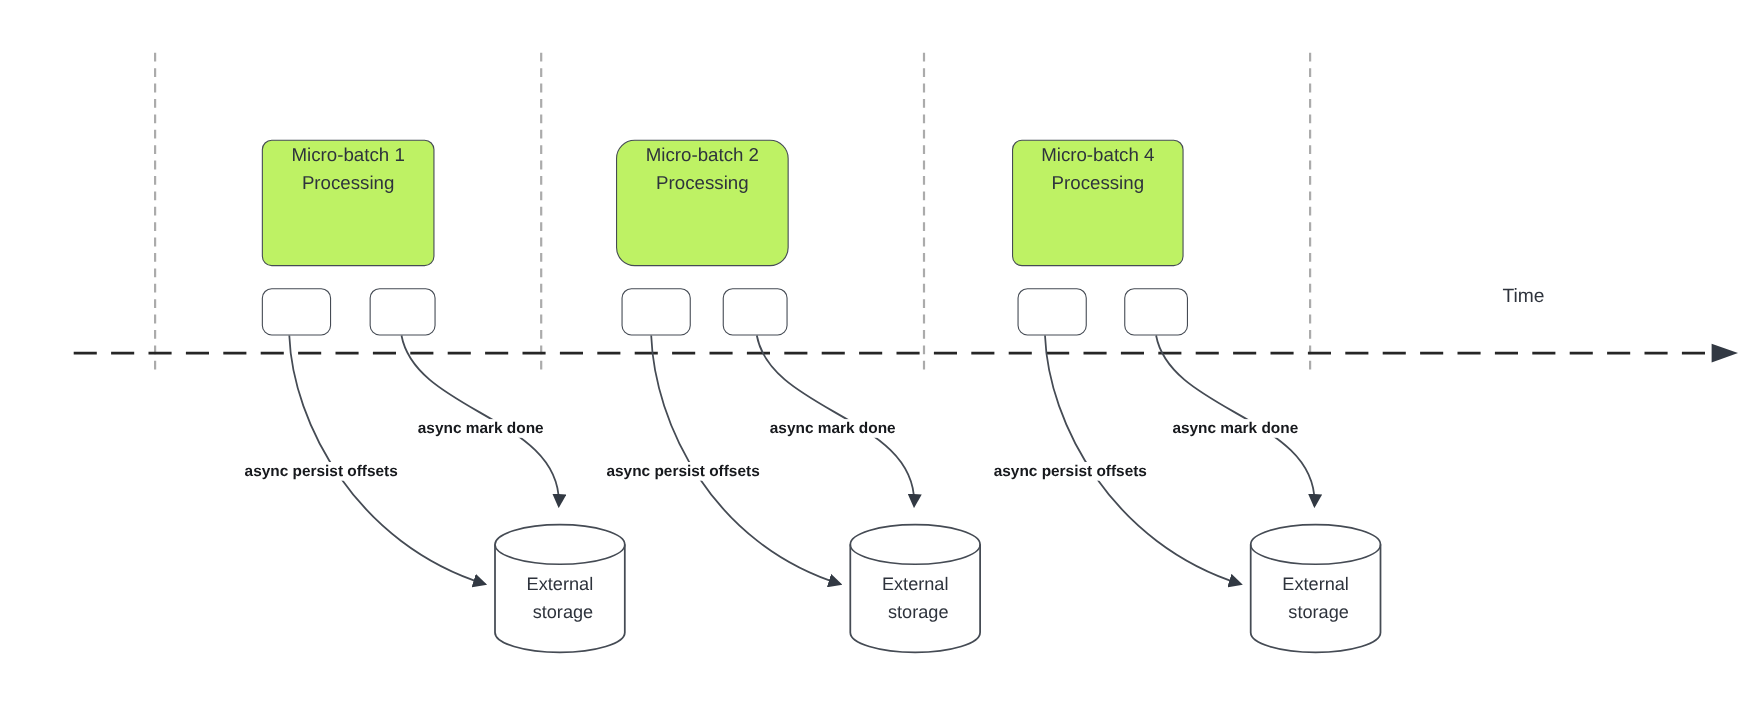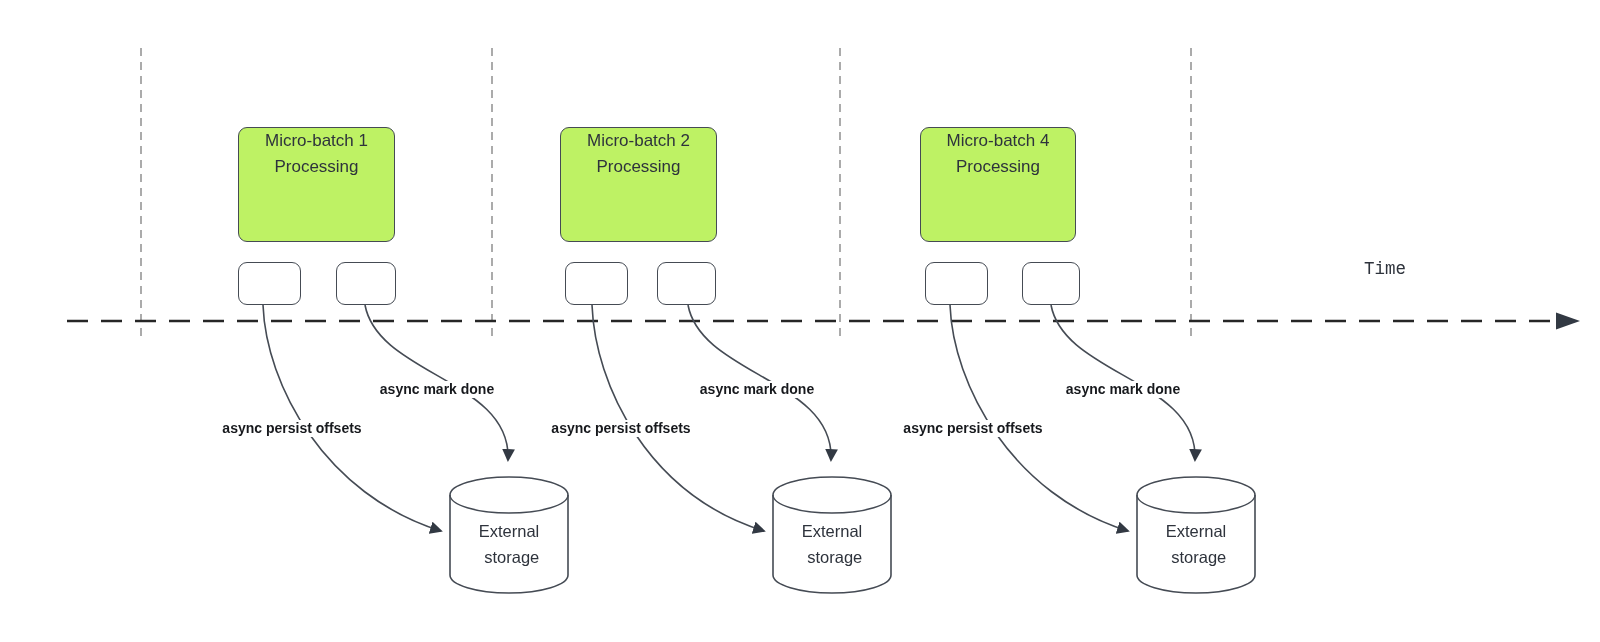--- a/index.html
+++ b/index.html
@@ -71,38 +71,38 @@
     <path class="connector" marker-end="url(#arrow)" d="M688,305 C701,375 835,380 831,460"></path>
     <path class="cyl" d="M773,495 a59,18 0 0,1 118,0 v80 a59,18 0 0,1 -118,0 z"></path>
     <path class="cyl-inner" d="M773,495 a59,18 0 0,0 118,0"></path>
 
     <path class="connector" marker-end="url(#arrow)" d="M950,305 C953,385 1012,495 1128,531"></path>
     <path class="connector" marker-end="url(#arrow)" d="M1051,305 C1064,375 1199,380 1195,460"></path>
     <path class="cyl" d="M1137,495 a59,18 0 0,1 118,0 v80 a59,18 0 0,1 -118,0 z"></path>
     <path class="cyl-inner" d="M1137,495 a59,18 0 0,0 118,0"></path>
   </svg>
 
-  <div class="time-label" style="left:1385px; top:259px;font-family:Liberation Mono, monospace;">Time</div>
+  <div class="time-label" style="left:1385px; top:259px;">Time</div>
 
   <div class="big-box" style="left:238px; top:127px; width:157px; height:115px;">
     <div>
       <span>Micro-batch 1</span><br>
       <span>Processing</span>
     </div>
   </div>
   <div class="small-box" style="left:238px; top:262px; width:63px; height:43px;"></div>
   <div class="small-box" style="left:336px; top:262px; width:60px; height:43px;"></div>
   <div class="conn-label" style="left:292px; top:420px;">async persist offsets</div>
   <div class="conn-label" style="left:437px; top:381px;">async mark done</div>
   <div class="storage-label" style="left:509px; top:518px;">
     <span>External</span><br>
     <span>storage</span>
   </div>
 
-  <div class="big-box" style="left:560px; top:127px; width:157px; height:115px;">
+  <div class="big-box" style="left:560px; top:127px; width:157px; height:115px;border-radius:17px;">
     <div>
       <span>Micro-batch 2</span><br>
       <span>Processing</span>
     </div>
   </div>
   <div class="small-box" style="left:565px; top:262px; width:63px; height:43px;"></div>
   <div class="small-box" style="left:657px; top:262px; width:59px; height:43px;"></div>
   <div class="conn-label" style="left:621px; top:420px;">async persist offsets</div>
   <div class="conn-label" style="left:757px; top:381px;">async mark done</div>
   <div class="storage-label" style="left:832px; top:518px;">

